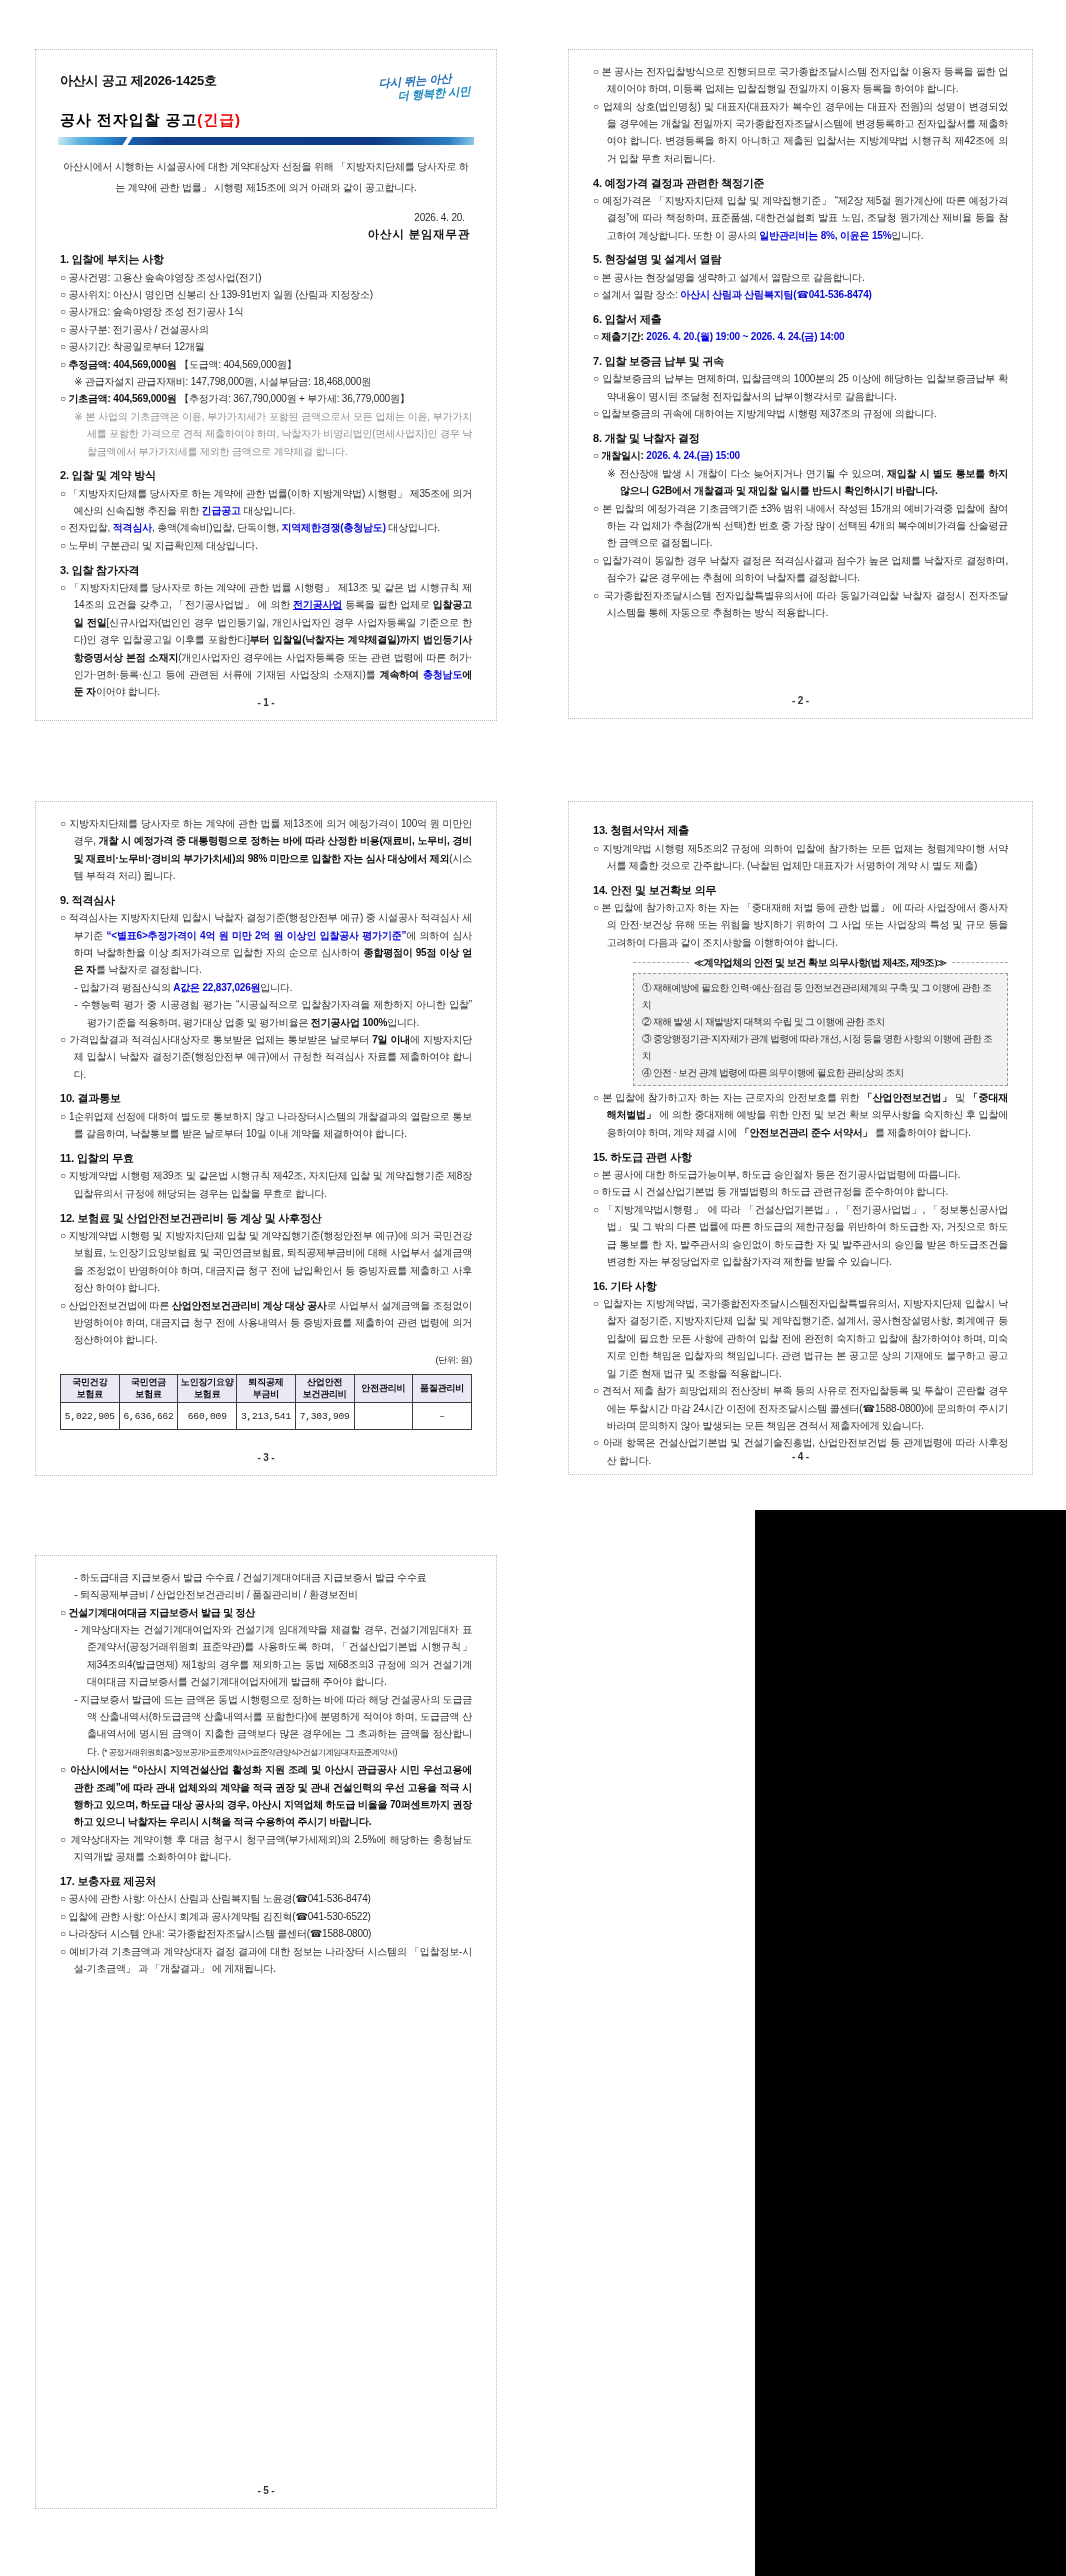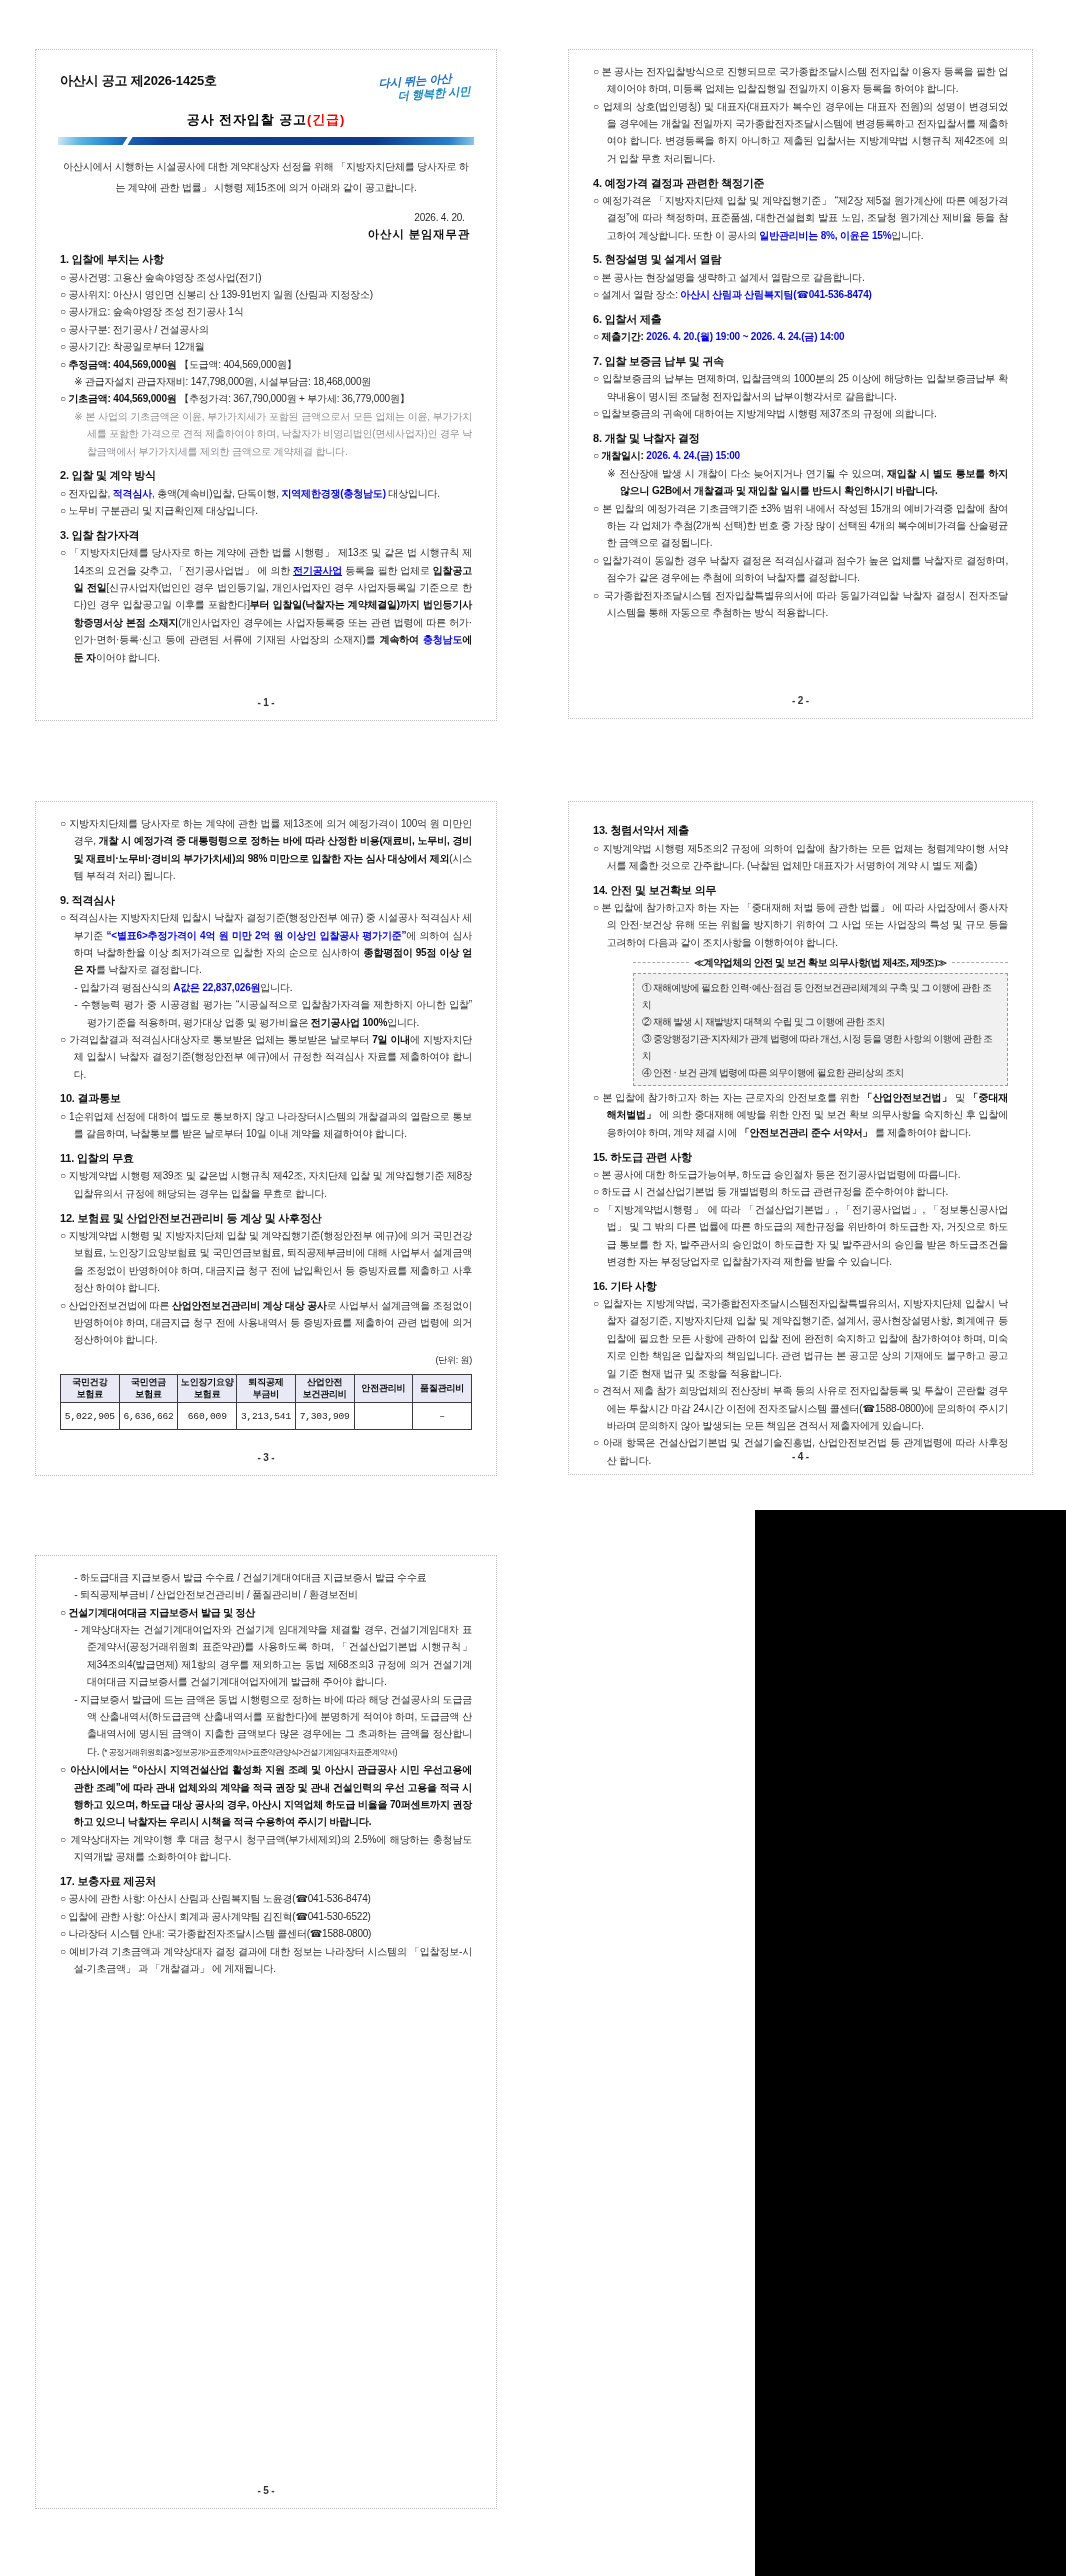--- a/index.html
+++ b/index.html
@@ -18,21 +18,21 @@
   .pg5{left:35px;top:1555px;width:462px;height:954px;}
 
   .redaction{position:absolute;left:755px;top:1510px;width:311px;height:1066px;background:#000;}
 
   
   .p1-head{position:relative;}
   .docno{font-weight:bold;font-size:13px;margin-top:9px;color:#111;}
   .logo{position:absolute;right:1.8px;top:1.8px;font-style:italic;font-weight:bold;
         font-size:11.4px;line-height:13.7px;transform:rotate(-4deg);color:#2470b8;text-align:left;}
   .logo-l2{color:#1d8ac0;padding-left:18px;}
-  .title{text-align:center;font-size:13px;font-weight:bold;letter-spacing:0.9px;margin:22px 0 8.2px;color:#000;}
+  .title{text-align:left;font-size:15px;font-weight:bold;letter-spacing:0.9px;margin:22px 0 8.2px;color:#000;}
   .urgent{color:#ee0000;}
   .title-bar{height:8.2px;position:relative;margin:0 -1.8px 7.3px;
     background:linear-gradient(100deg,#cfe9f5 0%,#62b7e2 5%,#2f8fd0 11%,#1b5fb0 17%,#103f8e 26%,#0e3a86 76%,#2a7fc6 94%,#8cc8e8 100%);}
   .title-bar::after{content:"";position:absolute;left:16%;top:0;width:4.6px;height:100%;background:#fff;transform:skewX(-32deg);}
 
   .intro{text-align:center;line-height:21px;margin-top:11px;}
   .date-line{text-align:right;padding-right:7.3px;margin-top:11px;}
   .signer{text-align:right;font-weight:bold;font-size:11.4px;letter-spacing:0.9px;padding-right:1.8px;margin-bottom:1.8px;color:#111;}
 
   .sec-h{font-weight:bold;font-size:11px;margin-top:7.3px;color:#151515;letter-spacing:-0.2px;}
@@ -84,20 +84,21 @@
         <div class="para ind0"><span>○ 공사건명: 고용산 숲속야영장 조성사업(전기)</span></div>
         <div class="para ind0"><span>○ 공사위치: 아산시 영인면 신봉리 산 139-91번지 일원 (산림과 지정장소)</span></div>
         <div class="para ind0"><span>○ 공사개요: 숲속야영장 조성 전기공사 1식</span></div>
         <div class="para ind0"><span>○ 공사구분: 전기공사 / 건설공사의</span></div>
         <div class="para ind0"><span>○ 공사기간: 착공일로부터 12개월</span></div>
         <div class="para ind0"><span>○ </span><span class="rs-b">추정금액: 404,569,000원</span><span> 【도급액: 404,569,000원】</span></div>
         <div class="para ind1"><span>※ 관급자설치 관급자재비: 147,798,000원, 시설부담금: 18,468,000원</span></div>
         <div class="para ind0"><span>○ </span><span class="rs-b">기초금액: 404,569,000원</span><span> 【추정가격: 367,790,000원 + 부가세: 36,779,000원】</span></div>
         <div class="para ind1"><span class="rs-g">※ 본 사업의 기초금액은 이윤, 부가가치세가 포함된 금액으로서 모든 업체는 이윤, 부가가치세를 포함한 가격으로 견적 제출하여야 하며, 낙찰자가 비영리법인(면세사업자)인 경우 낙찰금액에서 부가가치세를 제외한 금액으로 계약체결 합니다.</span></div>
         <div class="sec-h"><span>2. 입찰 및 계약 방식</span></div>
+        <div class="para ind0"><span>○ 「지방자치단체를 당사자로 하는 계약에 관한 법률(이하 지방계약법) 시행령」 제35조에 의거 예산의 신속집행 추진을 위한 </span><span class="rs-B">긴급공고</span><span> 대상입니다.</span></div>
         <div class="para ind0"><span>○ 전자입찰, </span><span class="rs-B">적격심사</span><span>, 총액(계속비)입찰, 단독이행, </span><span class="rs-B">지역제한경쟁(충청남도)</span><span> 대상입니다.</span></div>
         <div class="para ind0"><span>○ 노무비 구분관리 및 지급확인제 대상입니다.</span></div>
         <div class="sec-h"><span>3. 입찰 참가자격</span></div>
         <div class="para ind0"><span>○ 「지방자치단체를 당사자로 하는 계약에 관한 법률 시행령」  제13조 및 같은 법 시행규칙 제14조의 요건을 갖추고, 「전기공사업법」 에 의한 </span><span class="rs-u">전기공사업</span><span> 등록을 필한 업체로 </span><span class="rs-b">입찰공고일 전일</span><span>[신규사업자(법인인 경우 법인등기일, 개인사업자인 경우 사업자등록일 기준으로 한다)인 경우 입찰공고일 이후를 포함한다]</span><span class="rs-b">부터 </span><span class="rs-b">입찰일(낙찰자는 계약체결일)까지 </span><span class="rs-b">법인등기사항증명서상 본점 소재지</span><span>(개인사업자인 경우에는 사업자등록증 또는 관련 법령에 따른 허가·인가·면허·등록·신고 등에 관련된 서류에 기재된 사업장의 소재지)를 </span><span class="rs-b">계속하여 </span><span class="rs-B">충청남도</span><span class="rs-b">에 둔 자</span><span>이어야 합니다.</span></div>
       </div>
     <div class="page-num">- 1 -</div>
   </section>
 
   <section class="page pg2">
     <div class="page-body">

